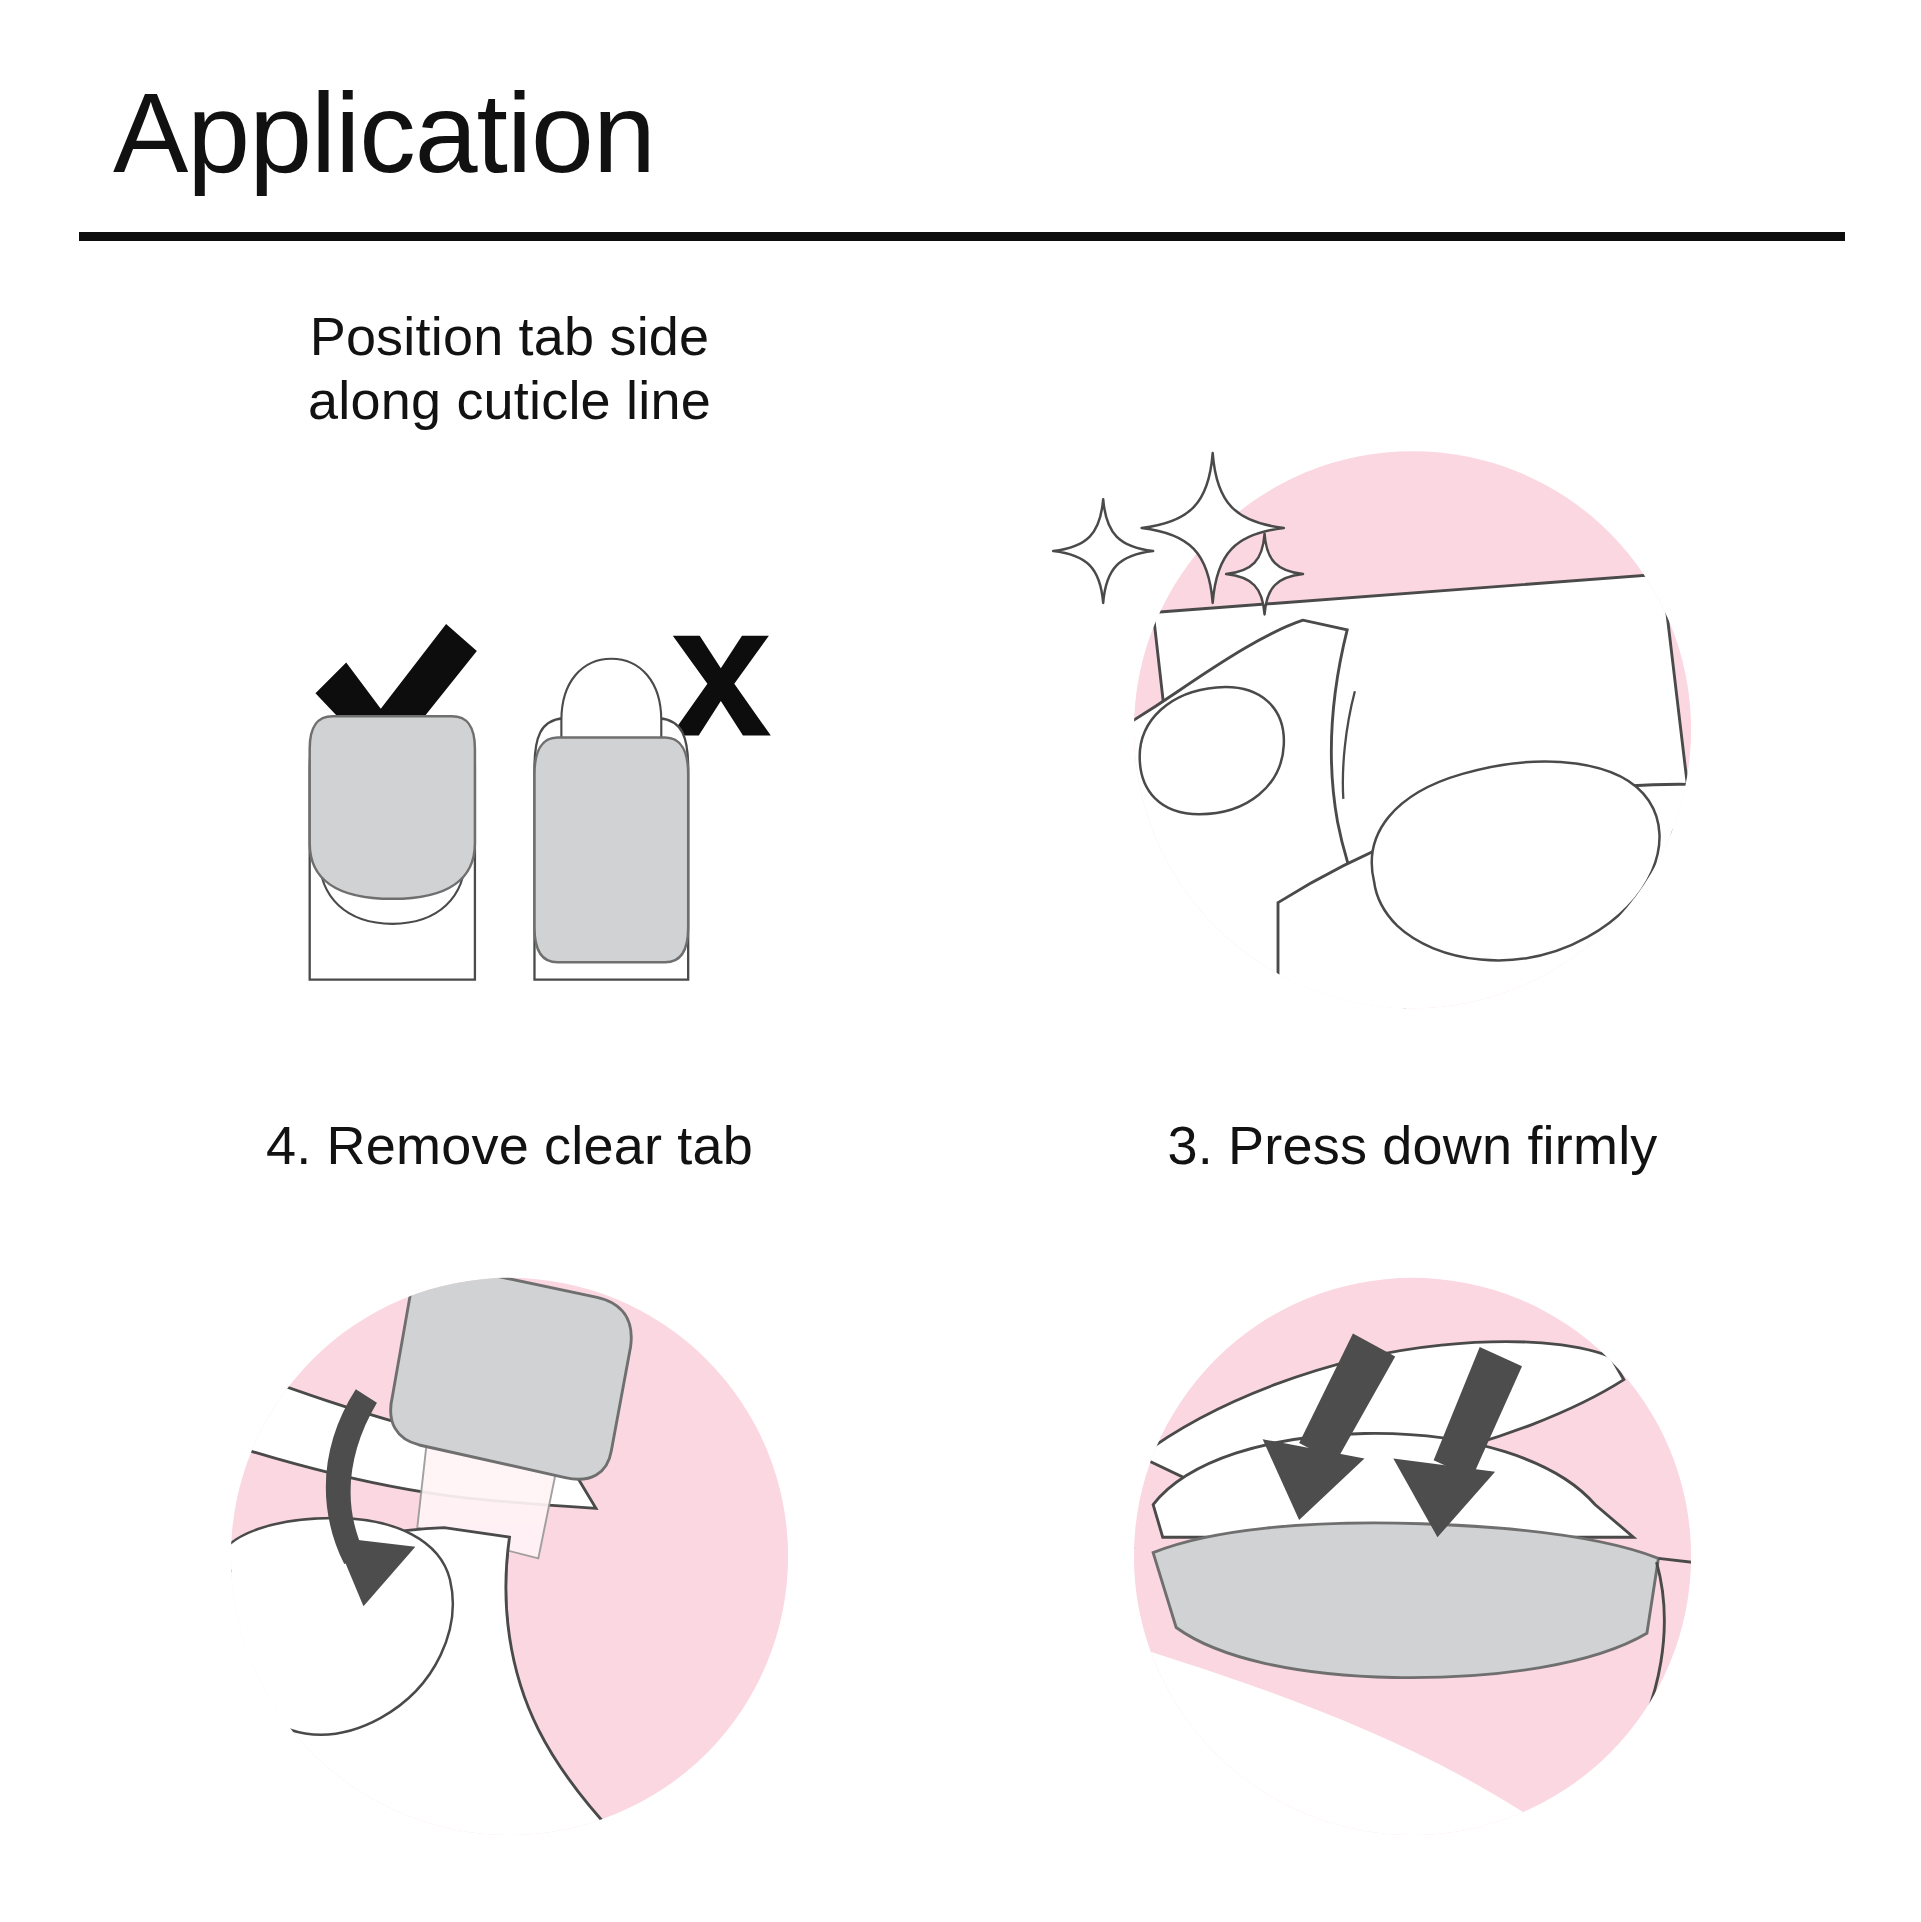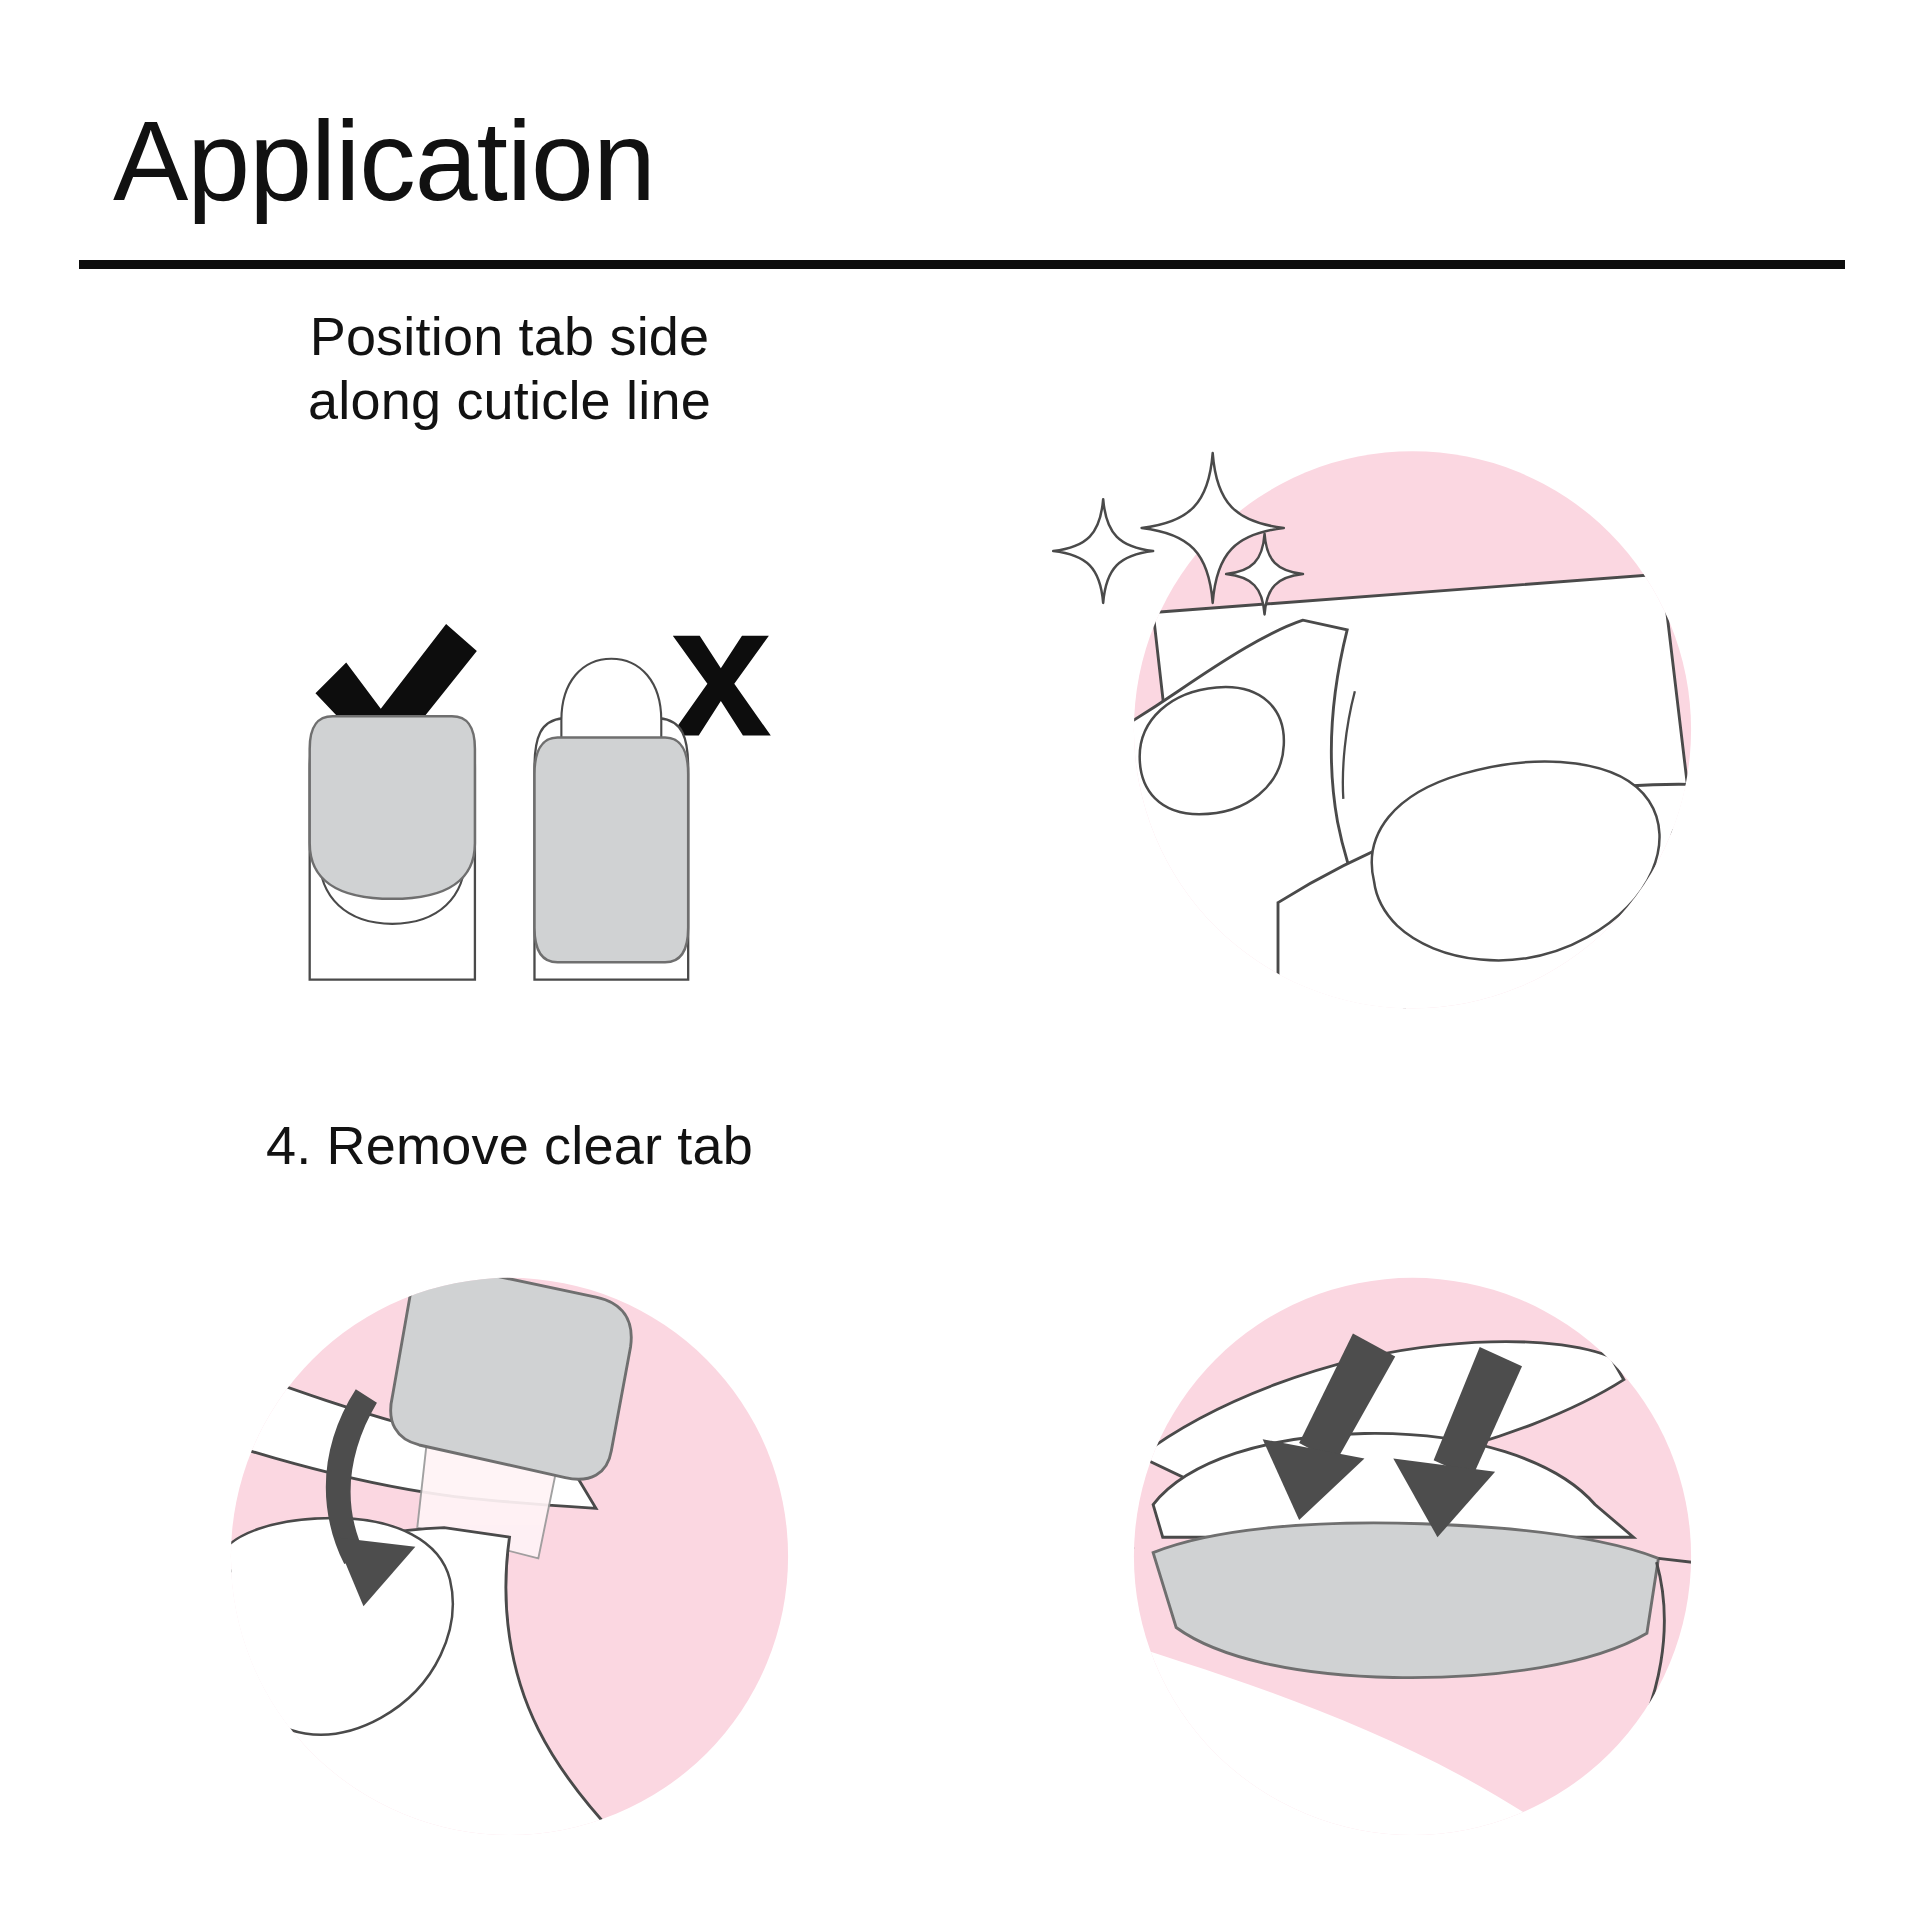--- a/index.html
+++ b/index.html
@@ -22,21 +22,20 @@
     background: #ffffff;
   }
 
   
   .header {
     position: absolute;
     left: 0;
     top: 0;
     width: 1921px;
     height: 250px;
-    margin-top: 28px;
   }
   .page-title {
     position: absolute;
     left: 113px;
     top: 77px;
     font-size: 113px;
     line-height: 1.0;
     font-weight: 300;
     letter-spacing: -1px;
     color: #111111;
@@ -314,20 +313,21 @@
                    C300 244 296 300 320 348
                    L298 358
                    C268 298 274 232 310 176 Z"></path>
           <path d="M288 330 L372 340 L318 402 Z"></path>
         </g>
       </svg>
     </div>
   </div>
 
   <div class="panel" id="panel-press-down">
+    <div class="panel-caption">3. Press down firmly</div>
 
     <div class="panel-art">
       <svg viewBox="0 0 940 670" preserveAspectRatio="xMidYMid meet">
         <defs>
           <clipPath id="clip-press">
             <circle cx="470" cy="350" r="290"></circle>
           </clipPath>
         </defs>
 
         <circle cx="470" cy="350" r="290" fill="#FBD7E1"></circle>

